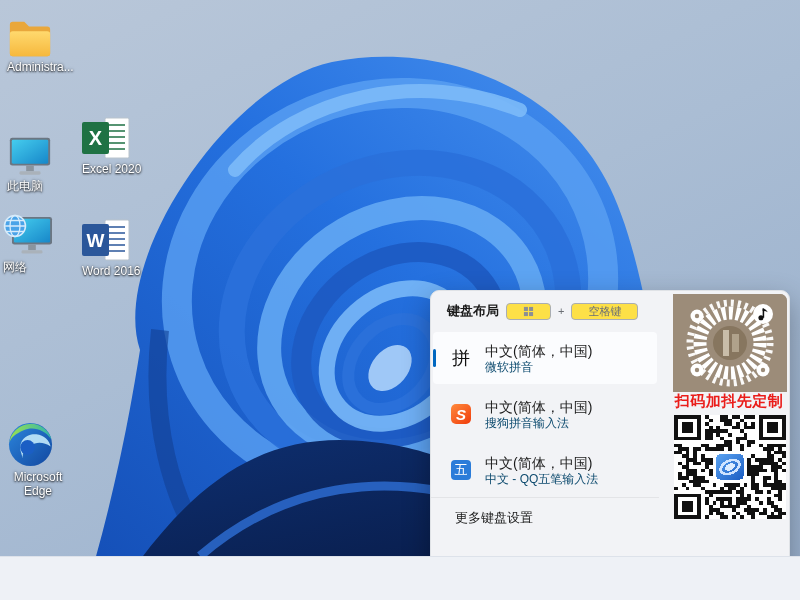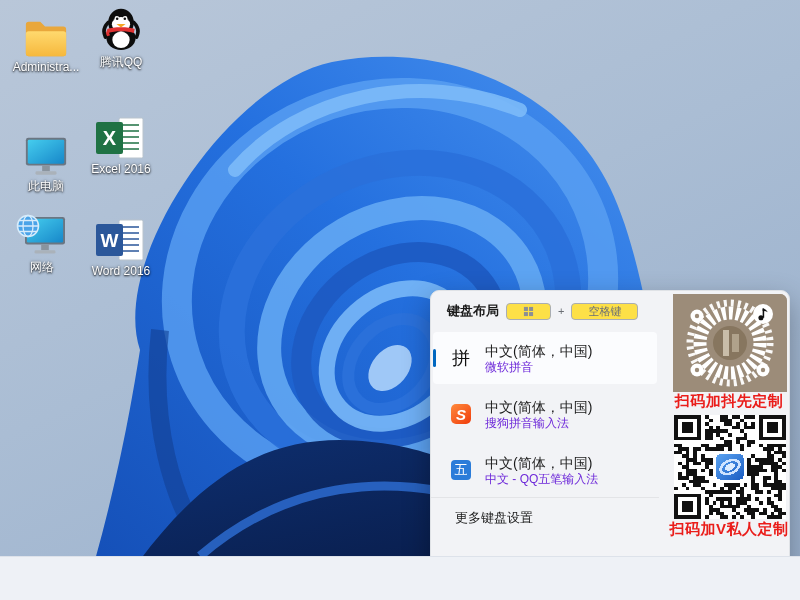--- a/index.html
+++ b/index.html
@@ -2,21 +2,21 @@
 <html><head>
 <meta charset="utf-8">
 <style>
   html,body{margin:0;padding:0;background:#444;}
   *{box-sizing:border-box;font-family:"Liberation Sans","DejaVu Sans",sans-serif;}
   .screen{position:relative;width:800px;height:600px;overflow:hidden;background:linear-gradient(155deg,#b9c7d9 0%,#aabdd4 45%,#97aecb 100%);}
   svg{display:block;}
   .wall{position:absolute;left:0;top:0;}
 
   
-  .cell{position:absolute;width:78px;display:flex;flex-direction:column;align-items:center;gap:2px;cursor:default;}
+  .cell{position:absolute;width:78px;display:flex;flex-direction:column;align-items:flex-start;gap:2px;cursor:default;}
   .cell .ic{height:48px;display:flex;align-items:flex-end;justify-content:center;}
   .cell .lbl{font-size:12px;color:#fff;text-align:center;line-height:14px;
     text-shadow:0 1px 2px rgba(0,0,0,.85),0 0 3px rgba(0,0,0,.55);}
 
   
   .popup{position:absolute;left:430px;top:290px;width:360px;height:302px;background:#f2f3f6;
     border:1px solid #dfe2e6;border-radius:9px;box-shadow:0 10px 28px rgba(0,0,0,.30);}
   .popup .hdr{position:absolute;left:16px;top:11px;display:flex;align-items:center;gap:7px;}
   .popup .hdr .t{font-size:13px;font-weight:700;color:#1b1b1b;}
   .keycap{display:inline-flex;align-items:center;justify-content:center;min-width:18px;height:17px;
@@ -26,21 +26,21 @@
     padding-left:16px;gap:12px;border-radius:4px;cursor:default;}
   .imerow.sel{background:#fbfcfe;}
   .imerow .bar{position:absolute;left:0;top:17px;width:3px;height:18px;border-radius:2px;background:#0067c0;}
   .imerow .badge{width:24px;display:flex;align-items:center;justify-content:center;flex:none;}
   .b-pin{font-size:18px;color:#111;}
   .b-sogou{width:20px;height:20px;border-radius:5px;background:linear-gradient(140deg,#ff8a3c,#f03c0c);
     color:#fff;font-weight:900;font-size:15px;font-style:italic;display:flex;align-items:center;justify-content:center;}
   .b-wubi{width:20px;height:20px;border-radius:4px;background:#2b7cd9;color:#fff;font-size:13px;
     display:flex;align-items:center;justify-content:center;}
   .imerow .txt .l1{font-size:14px;color:#1b1b1b;line-height:18px;}
-  .imerow .txt .l2{font-size:12px;color:#6d28d9;line-height:15px;}
+  .imerow .txt .l2{font-size:12px;color:#0c4a6e;line-height:15px;}
   .popup .sep{position:absolute;left:0;top:206px;width:228px;height:1px;background:#e3e4e7;}
   .popup .more{position:absolute;left:16px;top:218px;font-size:13px;color:#1b1b1b;cursor:default;margin-left:8px;}
 
   
   .qr1{position:absolute;left:242px;top:3px;width:114px;height:98px;background:#9c8c79;border-radius:0 7px 0 0;overflow:hidden;}
   .cap{position:absolute;left:238px;width:120px;text-align:center;font-size:15px;font-weight:700;
     color:#ea1d1a;letter-spacing:.5px;white-space:nowrap;}
   .cap1{top:101px;}
   .qr2{position:absolute;left:243px;top:124px;width:112px;height:104px;background:#fff;}
   .cap2{top:229px;}
@@ -202,48 +202,40 @@
   </svg>
 
   <div class="cell" style="left:7px;top:10px;">
     <span class="ic">
         <svg width="46" height="40">
           <use href="#sym-folder"></use>
         </svg>
       </span>
     <span class="lbl">Administra...</span>
   </div>
-  <div class="cell" style="left:82px;top:5px;">
-    <span class="ic">
-        <svg width="42" height="50">
-          <use href="#sym-qq"></use>
-        </svg>
-      </span>
-    <span class="lbl">腾讯QQ</span>
-  </div>
   <div class="cell" style="left:7px;top:129px;">
     <span class="ic">
         <svg width="46" height="42">
           <use href="#sym-monitor"></use>
         </svg>
       </span>
     <span class="lbl">此电脑</span>
   </div>
   <div class="cell" style="left:82px;top:112px;">
     <span class="ic">
       <svg width="50" height="44" viewBox="0 0 50 44">
         <use href="#sym-office"></use>
         <g stroke="#1f7244" stroke-width="1.6">
             <path d="M27 9 h16 M27 15 h16 M27 21 h16 M27 27 h16 M27 33 h16"></path>
           </g>
         <rect x="0" y="6" width="27" height="32" rx="2" fill="#1f7244"></rect>
         <text x="13.5" y="29" text-anchor="middle" font-size="20" font-weight="bold" fill="#fff">X</text>
       </svg>
     </span>
-    <span class="lbl">Excel 2016</span>
+    <span class="lbl">Excel 2020</span>
   </div>
   <div class="cell" style="left:3px;top:210px;">
     <span class="ic">
       <svg width="52" height="46" viewBox="0 0 52 46">
         <g transform="translate(6,3)">
             <use href="#sym-monitor" width="46" height="40"></use>
           </g>
         <g transform="translate(0,2)">
             <use href="#sym-globe" width="24" height="24"></use>
           </g>
@@ -256,20 +248,28 @@
       <svg width="50" height="44" viewBox="0 0 50 44">
         <use href="#sym-office"></use>
         <g stroke="#2b579a" stroke-width="1.6">
             <path d="M27 9 h16 M27 15 h16 M27 21 h16 M27 27 h16 M27 33 h16"></path>
           </g>
         <rect x="0" y="6" width="27" height="32" rx="2" fill="#2b579a"></rect>
         <text x="13.5" y="29" text-anchor="middle" font-size="19" font-weight="bold" fill="#fff">W</text>
       </svg>
     </span>
     <span class="lbl">Word 2016</span>
+  </div>
+  <div class="cell" style="left:7px;top:420px;">
+    <span class="ic">
+        <svg width="47" height="47">
+          <use href="#sym-edge"></use>
+        </svg>
+      </span>
+    <span class="lbl" style="width:62px;">Microsoft Edge</span>
   </div>
 
   <div class="popup">
     <div class="hdr">
       <span class="t">键盘布局</span>
       <span class="keycap">
           <svg width="11" height="11">
             <use href="#sym-winkey"></use>
           </svg>
         </span>
@@ -641,21 +641,20 @@
             <rect x="27" y="28" width="1" height="1"></rect>
           </g>
         <g>
           <rect x="10.2" y="10.2" width="8.6" height="8.6" rx="1" fill="#fff"></rect>
           <rect x="11" y="11" width="7" height="7" rx="0.9" fill="url(#gQrLogo)"></rect>
           <ellipse cx="14.5" cy="14.5" rx="2.6" ry="1.7" fill="none" stroke="#cfe4ff" stroke-width=".7" transform="rotate(-30 14.5 14.5)"></ellipse>
           <ellipse cx="14.5" cy="14.5" rx="1.4" ry=".9" fill="#dcecff" transform="rotate(-30 14.5 14.5)"></ellipse>
         </g>
       </svg>
     </div>
-    <div class="cap cap2">扫码加V私人定制</div>
   </div>
 
   <div class="taskbar">
     
     
     
 
     
     
     

